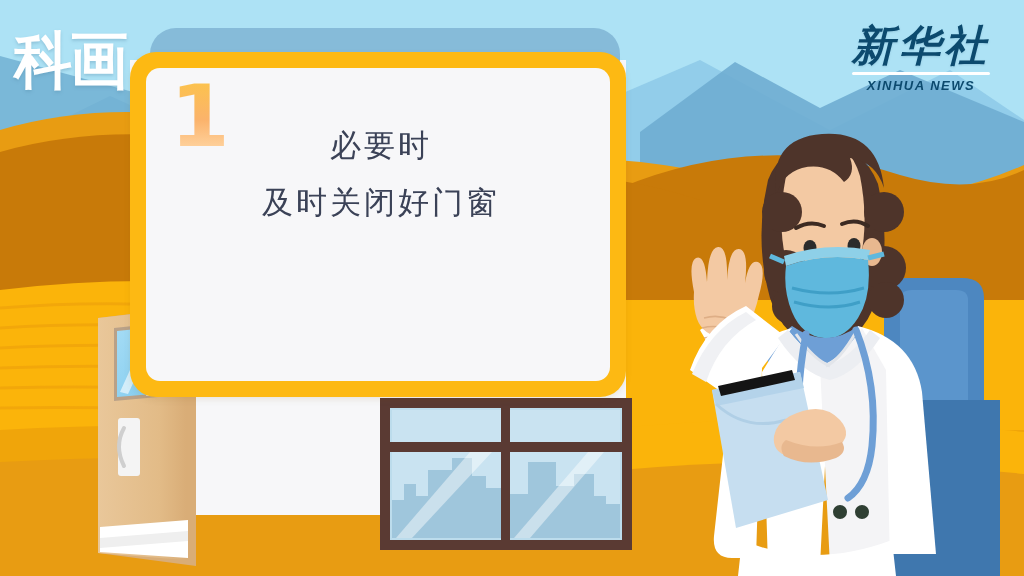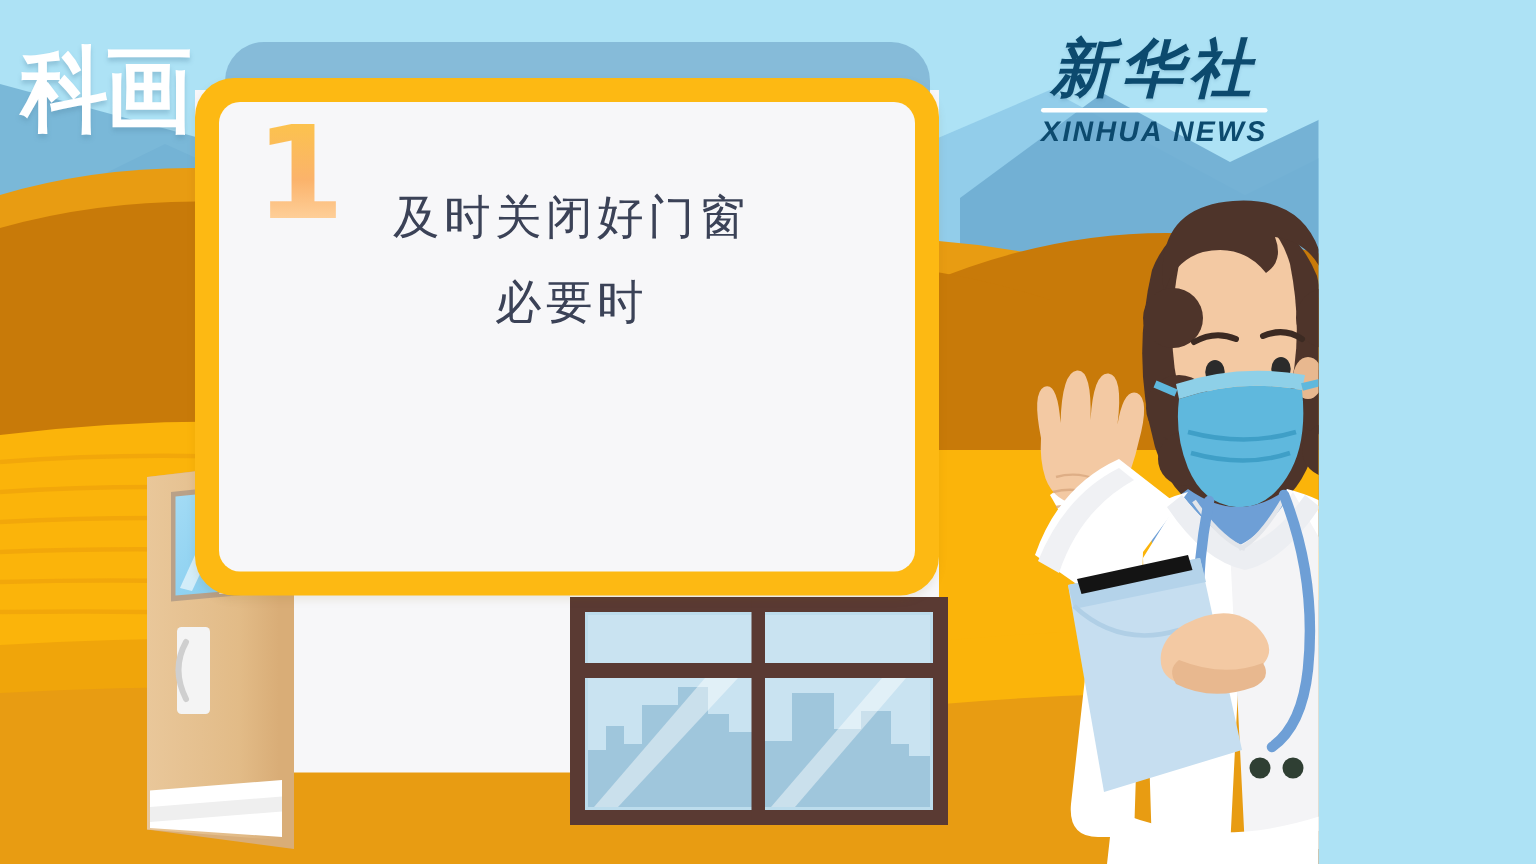--- a/index.html
+++ b/index.html
@@ -2,21 +2,21 @@
 <html><head>
 <meta charset="utf-8">
 <style>
   * { margin:0; padding:0; box-sizing:border-box; }
   html,body { width:1024px; height:576px; overflow:hidden; }
   body {
     font-family:"Liberation Sans", sans-serif;
     background:#ade2f5;
     position:relative;
   }
-  #stage { position:absolute; inset:0; width:879px; height:576px; overflow:hidden;padding-left:18px; }
+  #stage { position:absolute; inset:0; width:1024px; height:576px; overflow:hidden;padding-left:18px; }
   .svg-bg { position:absolute; left:0; top:0; width:1024px; height:576px; }
 
   
   .brand-left {
     position:absolute; left:14px; top:14px; width:112px; height:92px;
     display:flex; align-items:center; justify-content:center;
   }
   .brand-left .kh {
     font-size:58px; line-height:1; color:#ffffff; font-weight:bold;
     letter-spacing:-2px;
@@ -30,21 +30,21 @@
     position:absolute; right:34px; top:24px; text-align:center; color:#0c4a6e;
   }
   .brand-right .cn {
     font-size:42px; line-height:1.05; font-weight:bold; letter-spacing:4px;
     font-style:italic;
     font-family:"DejaVu Sans","Liberation Sans",sans-serif;
     text-shadow:0 1px 2px rgba(80,130,165,.25);
   }
   .brand-right .rule { height:3px; background:#fff; margin:4px 0 3px; border-radius:2px; }
   .brand-right .en {
-    font-size:19px; font-weight:bold; font-style:italic; letter-spacing:1.5px;
+    font-size:13px; font-weight:bold; font-style:italic; letter-spacing:1.5px;
     font-family:"Liberation Sans",sans-serif;
   }
 
   
   .card-shadow {
     position:absolute; left:150px; top:28px; width:470px; height:330px;
     background:#7fb4d4; border-radius:26px; opacity:.85;
   }
   .card-outer {
     position:absolute; left:130px; top:52px; width:496px; height:345px;
@@ -287,17 +287,17 @@
     <div class="en">XINHUA NEWS</div>
   </div>
 
   <div class="card-shadow"></div>
   <div class="card-outer">
     <div class="card-inner"></div>
   </div>
   <div class="card-num">1</div>
 
   <div class="card-text">
+    <div class="ln">必要时</div>
     <div class="ln">及时关闭好门窗</div>
-    <div class="ln">必要时</div>
   </div>
 
 </div>
 
 </body></html>

